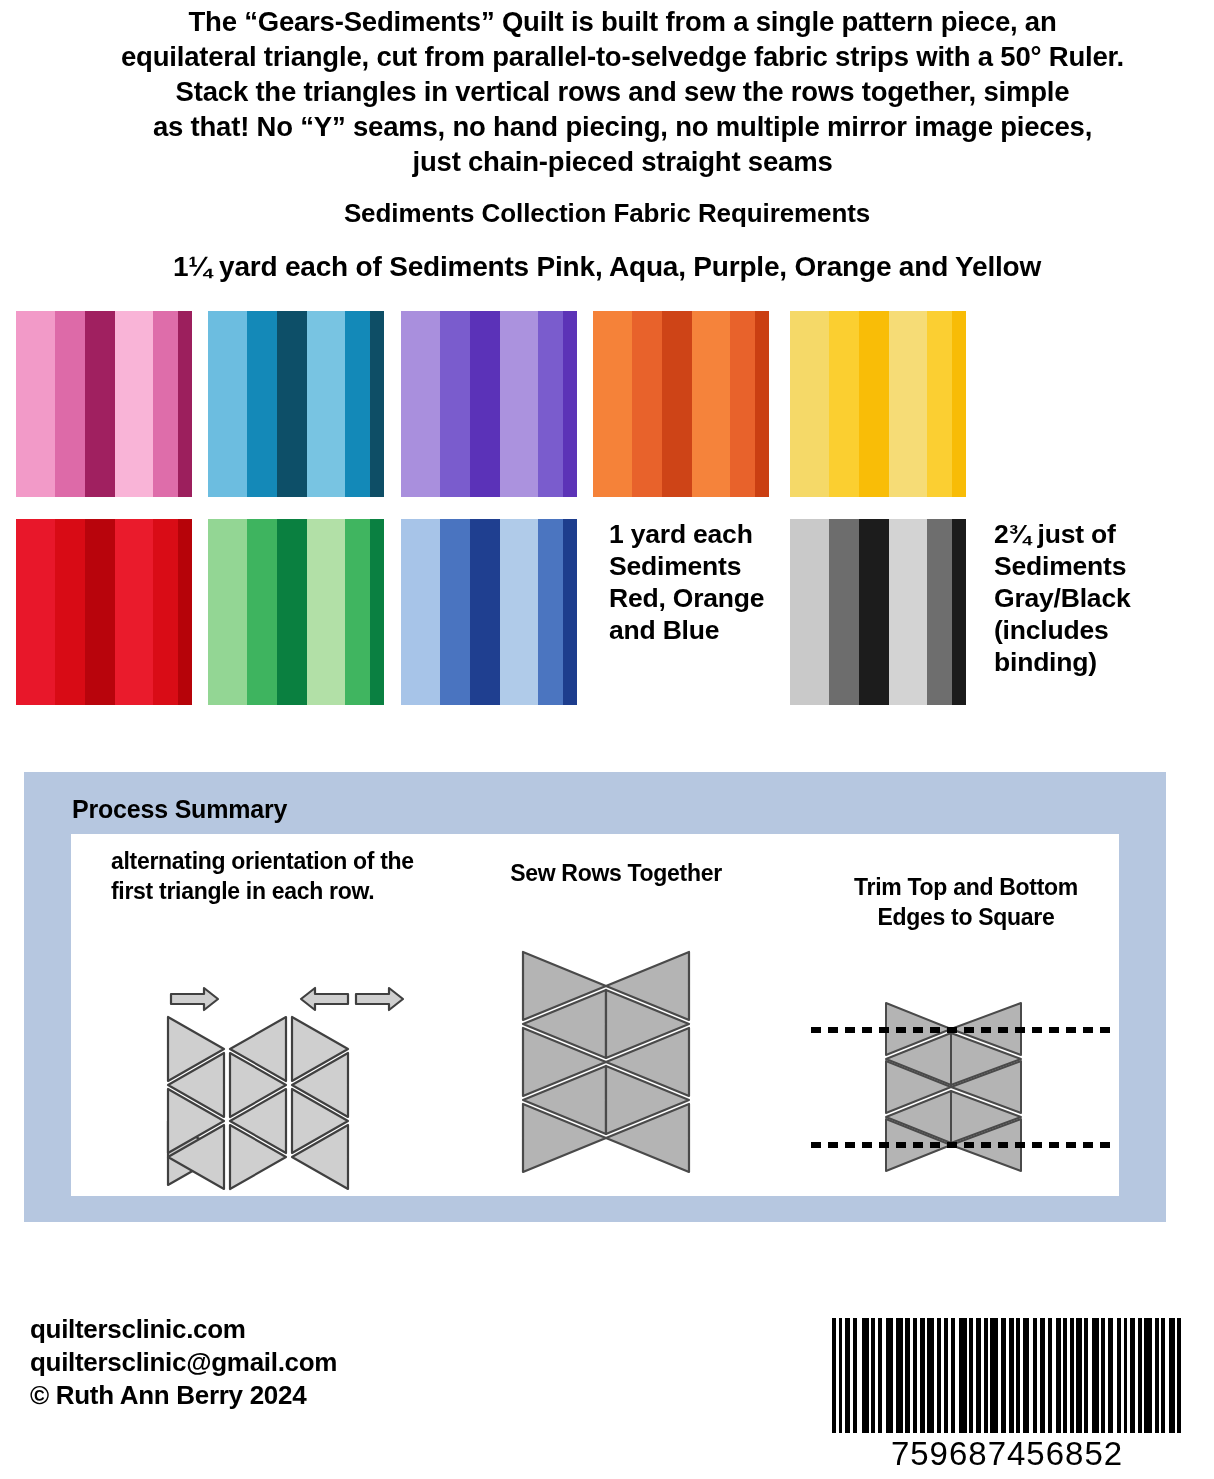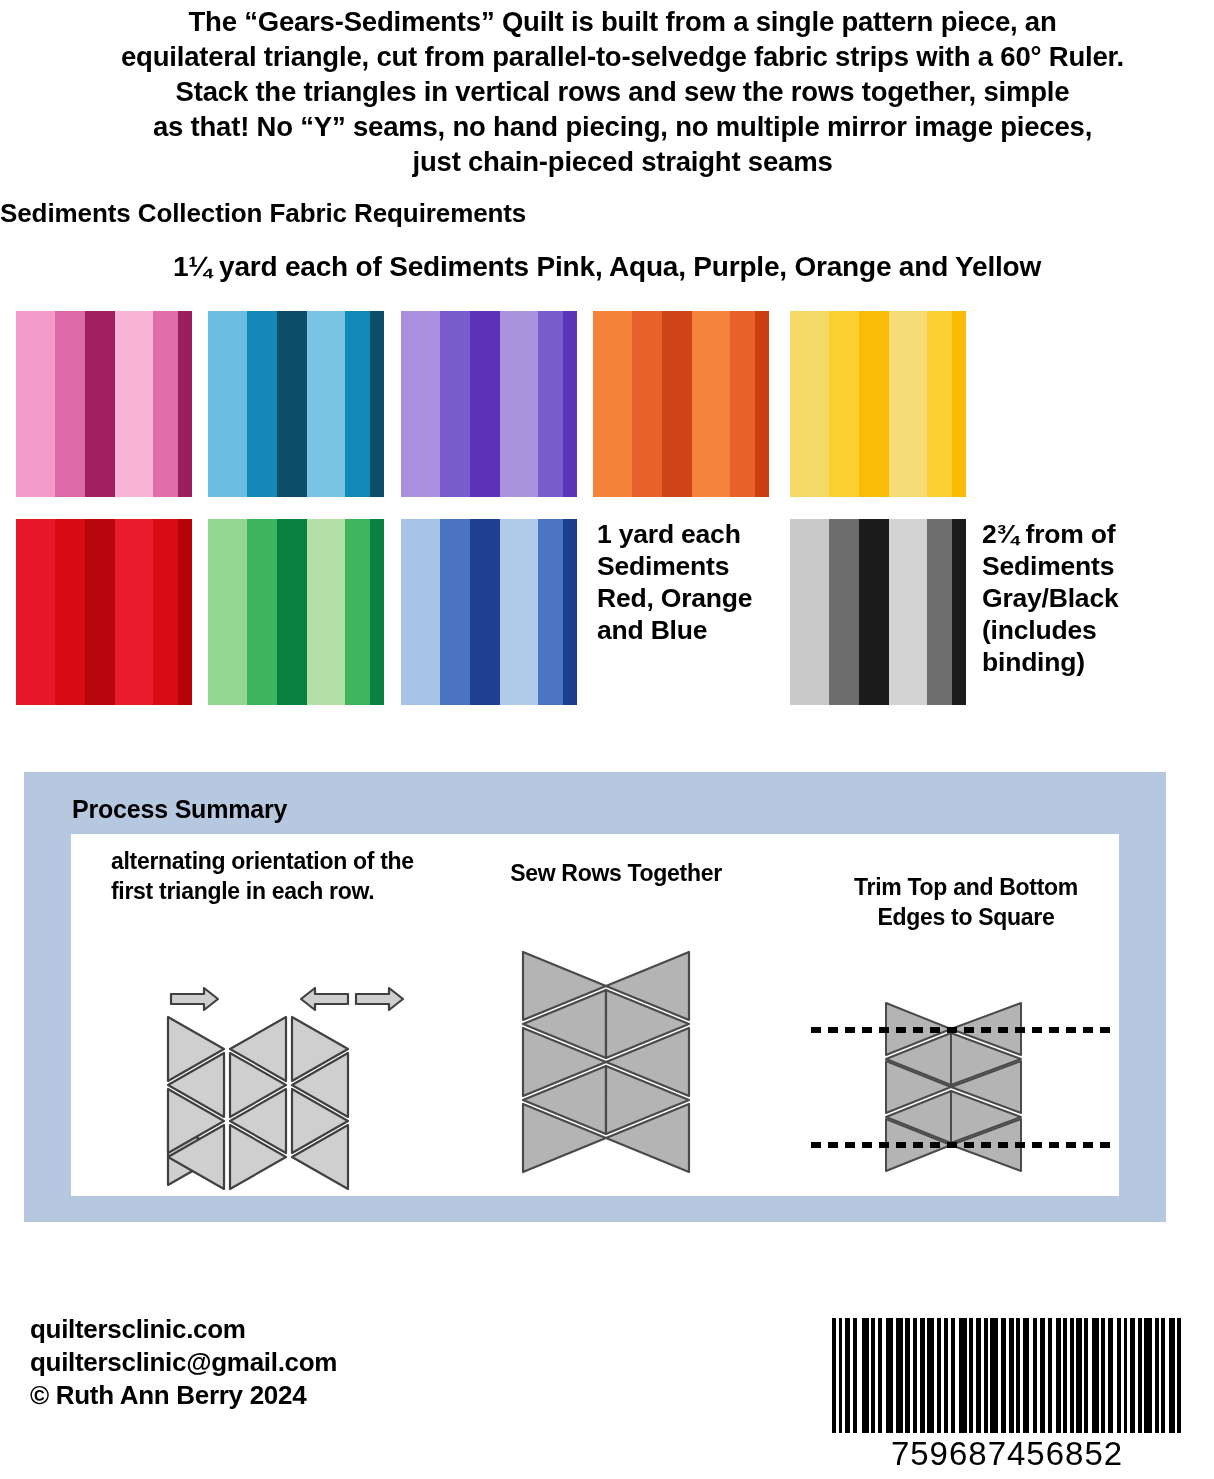--- a/index.html
+++ b/index.html
@@ -28,21 +28,21 @@
     line-height: 35px;
     letter-spacing: -0.2px;
   }
   .intro div { white-space: nowrap; padding-left: 31px; }
 
   .subhead {
     position: absolute;
     left: 0;
     top: 198px;
     width: 1214px;
-    text-align: left;
+    text-align: center;
     font-size: 26px;
     font-weight: bold;
     letter-spacing: -0.1px;
   }
   .yardline {
     position: absolute;
     left: 0;
     top: 251px;
     width: 1214px;
     text-align: center;
@@ -70,20 +70,21 @@
   .sw-c3 { left: 593px; }
   .sw-c4 { left: 790px; }
 
   
   .side-label {
     position: absolute;
     font-size: 26.5px;
     font-weight: bold;
     line-height: 32px;
     letter-spacing: -0.2px;
+    margin-left: 12px;
   }
   .label-rgb { left: 597px; top: 518px; width: 190px; }
   .label-gray { left: 982px; top: 518px; width: 215px; }
 
   
   .process-panel {
     position: absolute;
     left: 24px;
     top: 772px;
     width: 1142px;
@@ -156,21 +157,21 @@
     letter-spacing: 1px;
     margin-top: 2px;
     font-family: "Liberation Sans", sans-serif;
   }
 </style>
 </head>
 <body>
 
 <div class="intro">
   <div>The “Gears-Sediments” Quilt is built from a single pattern piece, an</div>
-  <div>equilateral triangle, cut from parallel-to-selvedge fabric strips with a 60° Ruler.</div>
+  <div>equilateral triangle, cut from parallel-to-selvedge fabric strips with a 50° Ruler.</div>
   <div>Stack the triangles in vertical rows and sew the rows together, simple</div>
   <div>as that!  No “Y” seams, no hand piecing, no multiple mirror image pieces,</div>
   <div>just chain-pieced straight seams</div>
 </div>
 
 <div class="subhead">Sediments Collection Fabric Requirements</div>
 <div class="yardline">1¼ yard each of Sediments Pink, Aqua, Purple, Orange and Yellow</div>
 
 <div class="swatch swatch-row1 sw-c0">
     <div class="stripe" style="background: rgb(242, 154, 200); width: 22%;"></div>
@@ -247,21 +248,21 @@
   </div>
 
 <div class="side-label label-rgb">
   <div>1 yard each</div>
   <div>Sediments</div>
   <div>Red, Orange</div>
   <div>and Blue</div>
 </div>
 
 <div class="side-label label-gray">
-  <div>2¾ from of</div>
+  <div>2¾ just of</div>
   <div>Sediments</div>
   <div>Gray/Black</div>
   <div>(includes</div>
   <div>binding)</div>
 </div>
 
 <div class="process-panel">
   <div class="process-title">Process Summary</div>
 
   <div class="process-inner">

